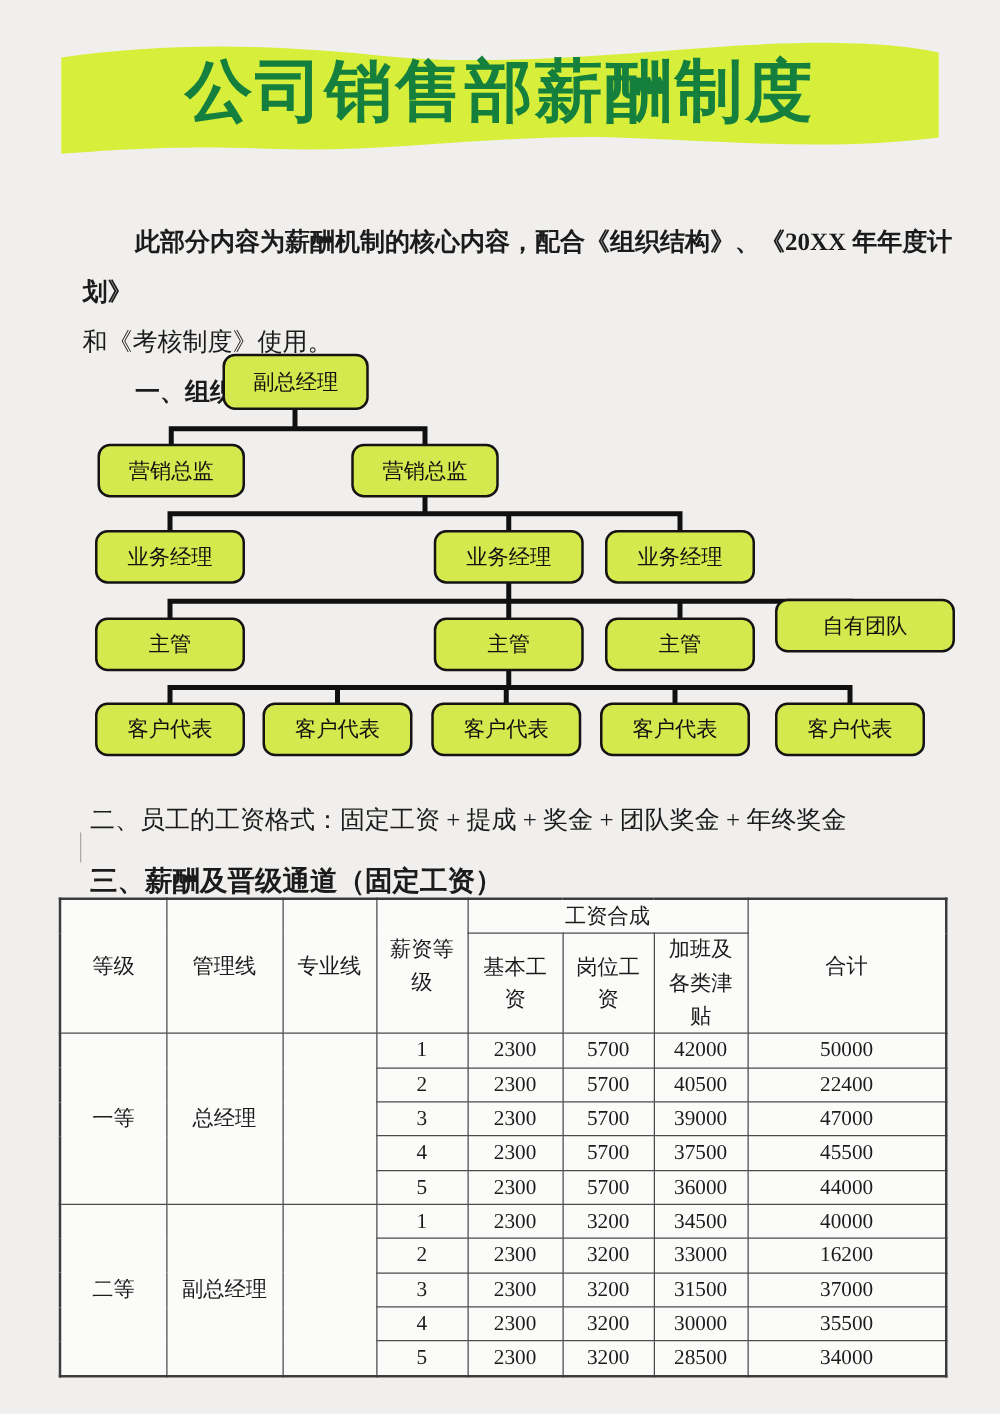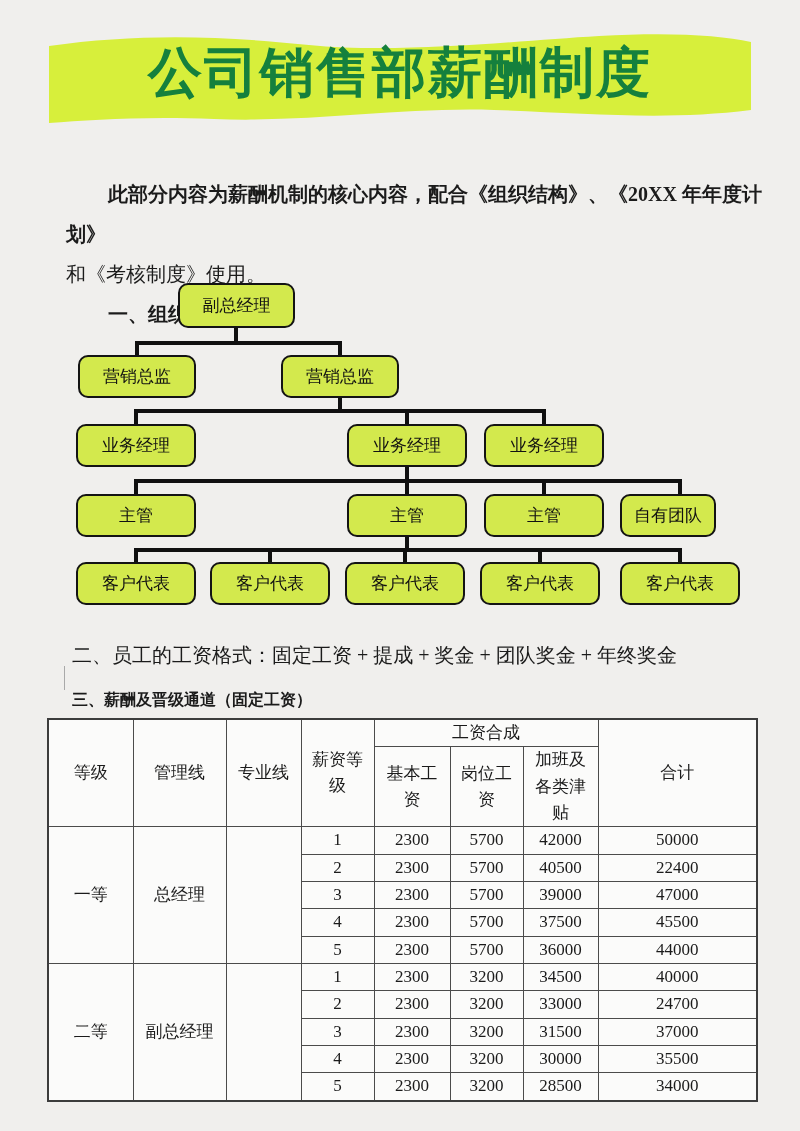--- a/index.html
+++ b/index.html
@@ -18,21 +18,21 @@
     position:absolute;left:0;top:0;width:100%;height:94px;
     display:flex;align-items:center;justify-content:center;
     font-family:"Liberation Sans", sans-serif;
     font-weight:800;font-size:54px;letter-spacing:2px;
   }
   
   .intro{position:absolute;left:66px;top:174px;width:696px;font-size:20px;line-height:40px;}
   .intro .indent{text-indent:42px;font-weight:bold;}
   
   .sec2{position:absolute;left:72px;top:642px;font-size:20px;}
-  .sec3{position:absolute;left:72px;top:690px;font-size:16px;font-weight:bold;}
+  .sec3{position:absolute;left:72px;top:690px;font-size:22px;font-weight:bold;}
   .caret{position:absolute;left:64px;top:666px;width:1px;height:24px;background:#a9a9a9;}
   
   .org-lines{position:absolute;left:0;top:0;}
   .node{
     position:absolute;
     background:#d3e94d;
     border:2px solid #141414;
     border-radius:10px;
     display:flex;align-items:center;justify-content:center;
     font-size:17px;color:#111;
@@ -93,21 +93,21 @@
 
   <div class="node" style="left:178px;top:283px;width:117px;height:45px">副总经理</div>
   <div class="node" style="left:78px;top:355px;width:118px;height:43px">营销总监</div>
   <div class="node" style="left:281px;top:355px;width:118px;height:43px">营销总监</div>
   <div class="node" style="left:76px;top:424px;width:120px;height:43px">业务经理</div>
   <div class="node" style="left:347px;top:424px;width:120px;height:43px">业务经理</div>
   <div class="node" style="left:484px;top:424px;width:120px;height:43px">业务经理</div>
   <div class="node" style="left:76px;top:494px;width:120px;height:43px">主管</div>
   <div class="node" style="left:347px;top:494px;width:120px;height:43px">主管</div>
   <div class="node" style="left:484px;top:494px;width:120px;height:43px">主管</div>
-  <div class="node" style="left:620px;top:494px;width:96px;height:43px">自有团队</div>
+  <div class="node" style="left:620px;top:479px;width:144px;height:43px">自有团队</div>
   <div class="node" style="left:76px;top:562px;width:120px;height:43px">客户代表</div>
   <div class="node" style="left:210px;top:562px;width:120px;height:43px">客户代表</div>
   <div class="node" style="left:345px;top:562px;width:120px;height:43px">客户代表</div>
   <div class="node" style="left:480px;top:562px;width:120px;height:43px">客户代表</div>
   <div class="node" style="left:620px;top:562px;width:120px;height:43px">客户代表</div>
 
   <div class="sec2">二、员工的工资格式：固定工资 + 提成 + 奖金 + 团队奖金 + 年终奖金</div>
 
   <div class="caret"></div>
 
@@ -186,21 +186,21 @@
           <td>2300</td>
           <td>3200</td>
           <td>34500</td>
           <td>40000</td>
         </tr>
         <tr class="drow">
           <td>2</td>
           <td>2300</td>
           <td>3200</td>
           <td>33000</td>
-          <td>24700</td>
+          <td>16200</td>
         </tr>
         <tr class="drow">
           <td>3</td>
           <td>2300</td>
           <td>3200</td>
           <td>31500</td>
           <td>37000</td>
         </tr>
         <tr class="drow">
           <td>4</td>

